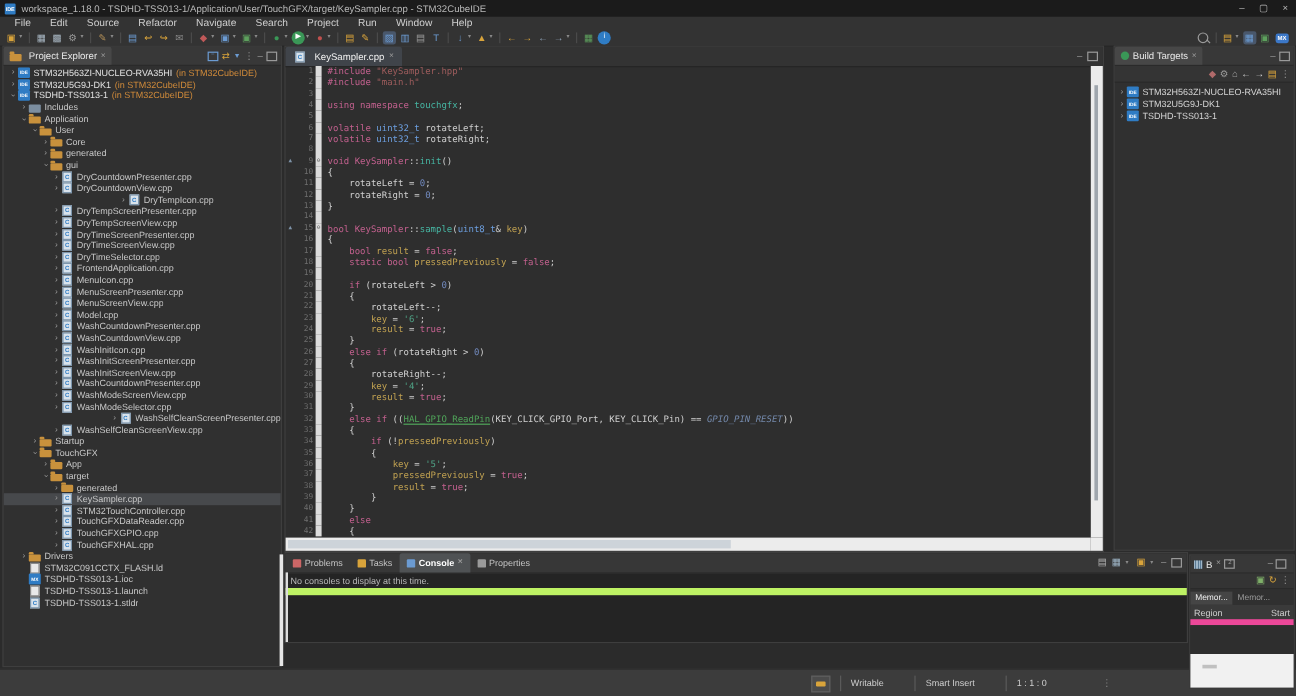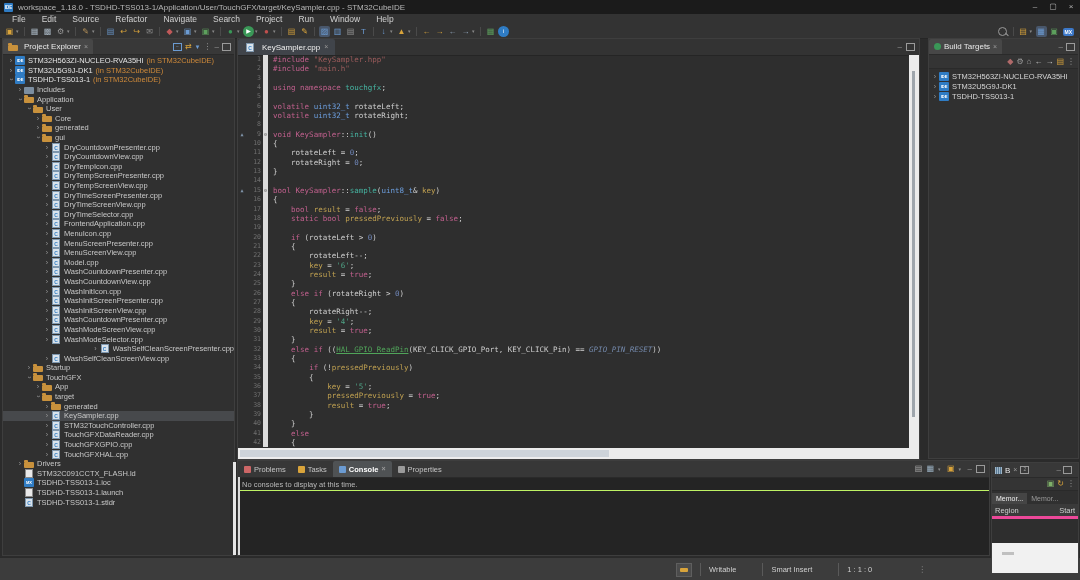--- a/index.html
+++ b/index.html
@@ -77,46 +77,46 @@
   .ct{padding-left:5px;color:#cfcfcf;}
   .s-p{color:#cfcfcf}.s-k{color:#c2608e}.s-pp{color:#c2608e}.s-t{color:#6c9ede}
   .s-fn{color:#46b5a2}.s-m{color:#50a55a;text-decoration:underline}.s-str{color:#9d5c5c}
   .s-chr{color:#4fa386}.s-num{color:#7189bd}.s-var{color:#c0a151}.s-en{color:#7388aa;font-style:italic}
   .vscroll{position:absolute;right:0;top:16px;bottom:11px;width:10px;background:#ececec;}
   .vthumb{position:absolute;left:3px;width:3px;top:4%;height:88%;background:#9fa6ad;}
   .hscroll{position:absolute;left:0;right:10px;bottom:0;height:11px;background:#ececec;}
   .hthumb{position:absolute;left:2px;top:2px;height:7px;width:55%;background:#cdd3d9;}
   .scorner{position:absolute;right:0;bottom:0;width:10px;height:11px;background:#ececec;}
   
-  #console{left:237px;top:460px;width:753px;height:96px;background:#242424;}
+  #console{left:237px;top:460px;width:753px;height:76px;background:#242424;}
   .ctabs{height:16px;background:#373737;display:flex;align-items:center;border-bottom:1px solid #2a2a2a;position:relative;}
   .ctab{height:16px;display:flex;align-items:center;gap:3px;padding:0 6px;color:#c4c4c4;font-size:7.5px;}
   .ctab.active{background:#4f5254;color:#fff;font-weight:bold;border-radius:2px 2px 0 0;}
   .cic{width:7px;height:7px;border-radius:1px;flex:0 0 auto;}
-  .cmsg{color:#b8b8b8;font-size:7.5px;padding:2px 4px 1px 4px;border-bottom:1px solid #bef264;}
+  .cmsg{color:#b8b8b8;font-size:7.5px;padding:2px 4px 1px 4px;border-bottom:6px solid #bef264;}
   .lstrip{position:absolute;left:0;top:16px;bottom:0;width:2px;background:#dcdcdc;}
   
   #buildtargets{left:928px;top:38px;width:151px;height:421px;}
   .bt-tools{height:13px;display:flex;align-items:center;justify-content:flex-end;gap:3px;
             padding-right:3px;background:#343434;border-bottom:1px solid #2a2a2a;}
   .btrow{height:10px;display:flex;align-items:center;font-size:7.5px;color:#d6d6d6;white-space:nowrap;padding-left:2px;}
   .dot{width:7px;height:7px;border-radius:50%;background:#3a9757;}
   
   #analyzer{left:991px;top:462px;width:88px;height:112px;z-index:3;display:flex;flex-direction:column;}
   .an-head{height:14px;background:#383838;display:flex;align-items:center;gap:3px;padding:0 3px;
            border-bottom:1px solid #2a2a2a;}
   .an-b{color:#e8e8e8;font-size:8px;}
   .bldic{width:7px;height:7px;background:repeating-linear-gradient(90deg,#9fb6c8 0 1px,#5a7a94 1px 2px);}
   .an-tools{height:12px;display:flex;align-items:center;justify-content:flex-end;gap:3px;padding-right:3px;
             background:#343434;border-bottom:1px solid #2a2a2a;}
   .mtabs{height:13px;display:flex;align-items:flex-end;background:#303030;}
   .mtab{font-size:7px;padding:2px 4px;color:#9a9a9a;}
   .mtab.active{background:#454545;color:#eee;}
   .mhead{height:12px;background:#3a3a3a;display:flex;align-items:center;font-size:7.5px;color:#cfcfcf;
-         border-bottom:3px solid #ec4899;}
+         border-bottom:5px solid #ec4899;}
   .mgap{height:24px;background:#2e2e2e;}
   .mwhite{flex:1;background:#f1f1f1;position:relative;}
   .mdash{position:absolute;left:10px;top:9px;width:12px;height:3px;background:#c0c0c0;}
   
   .statusbar{position:absolute;left:0;top:557px;width:1080px;height:23px;background:#3c3c3c;
              border-top:1px solid #2a2a2a;z-index:1;}
   .sb-items{position:absolute;left:676px;top:0;height:100%;display:flex;align-items:center;}
   .sb-btn{width:14px;height:12px;background:#4b4b4b;border:1px solid #5f5f5f;position:relative;}
   .sb-btn::after{content:"";position:absolute;left:3px;top:4px;width:8px;height:4px;background:#d9a43b;border-radius:1px;}
   .sb-div{width:1px;height:13px;background:#5a5a5a;margin:0 8px;}
@@ -283,21 +283,21 @@
         <div class="trow" style="padding-left: 40px;">
           <span class="chev">›</span>
           <span class="ic ic-cpp">C</span>
           <span class="tlab">DryCountdownPresenter.cpp</span>
         </div>
         <div class="trow" style="padding-left: 40px; align-items: center;">
           <span class="chev">›</span>
           <span class="ic ic-cpp">C</span>
           <span class="tlab">DryCountdownView.cpp</span>
         </div>
-        <div class="trow" style="padding-left: 40px;">
+        <div class="trow" style="padding-left: 40px; justify-content: center;">
           <span class="chev">›</span>
           <span class="ic ic-cpp">C</span>
           <span class="tlab">DryTempIcon.cpp</span>
         </div>
         <div class="trow" style="padding-left: 40px;">
           <span class="chev">›</span>
           <span class="ic ic-cpp">C</span>
           <span class="tlab">DryTempScreenPresenter.cpp</span>
         </div>
         <div class="trow" style="padding-left: 40px;">

